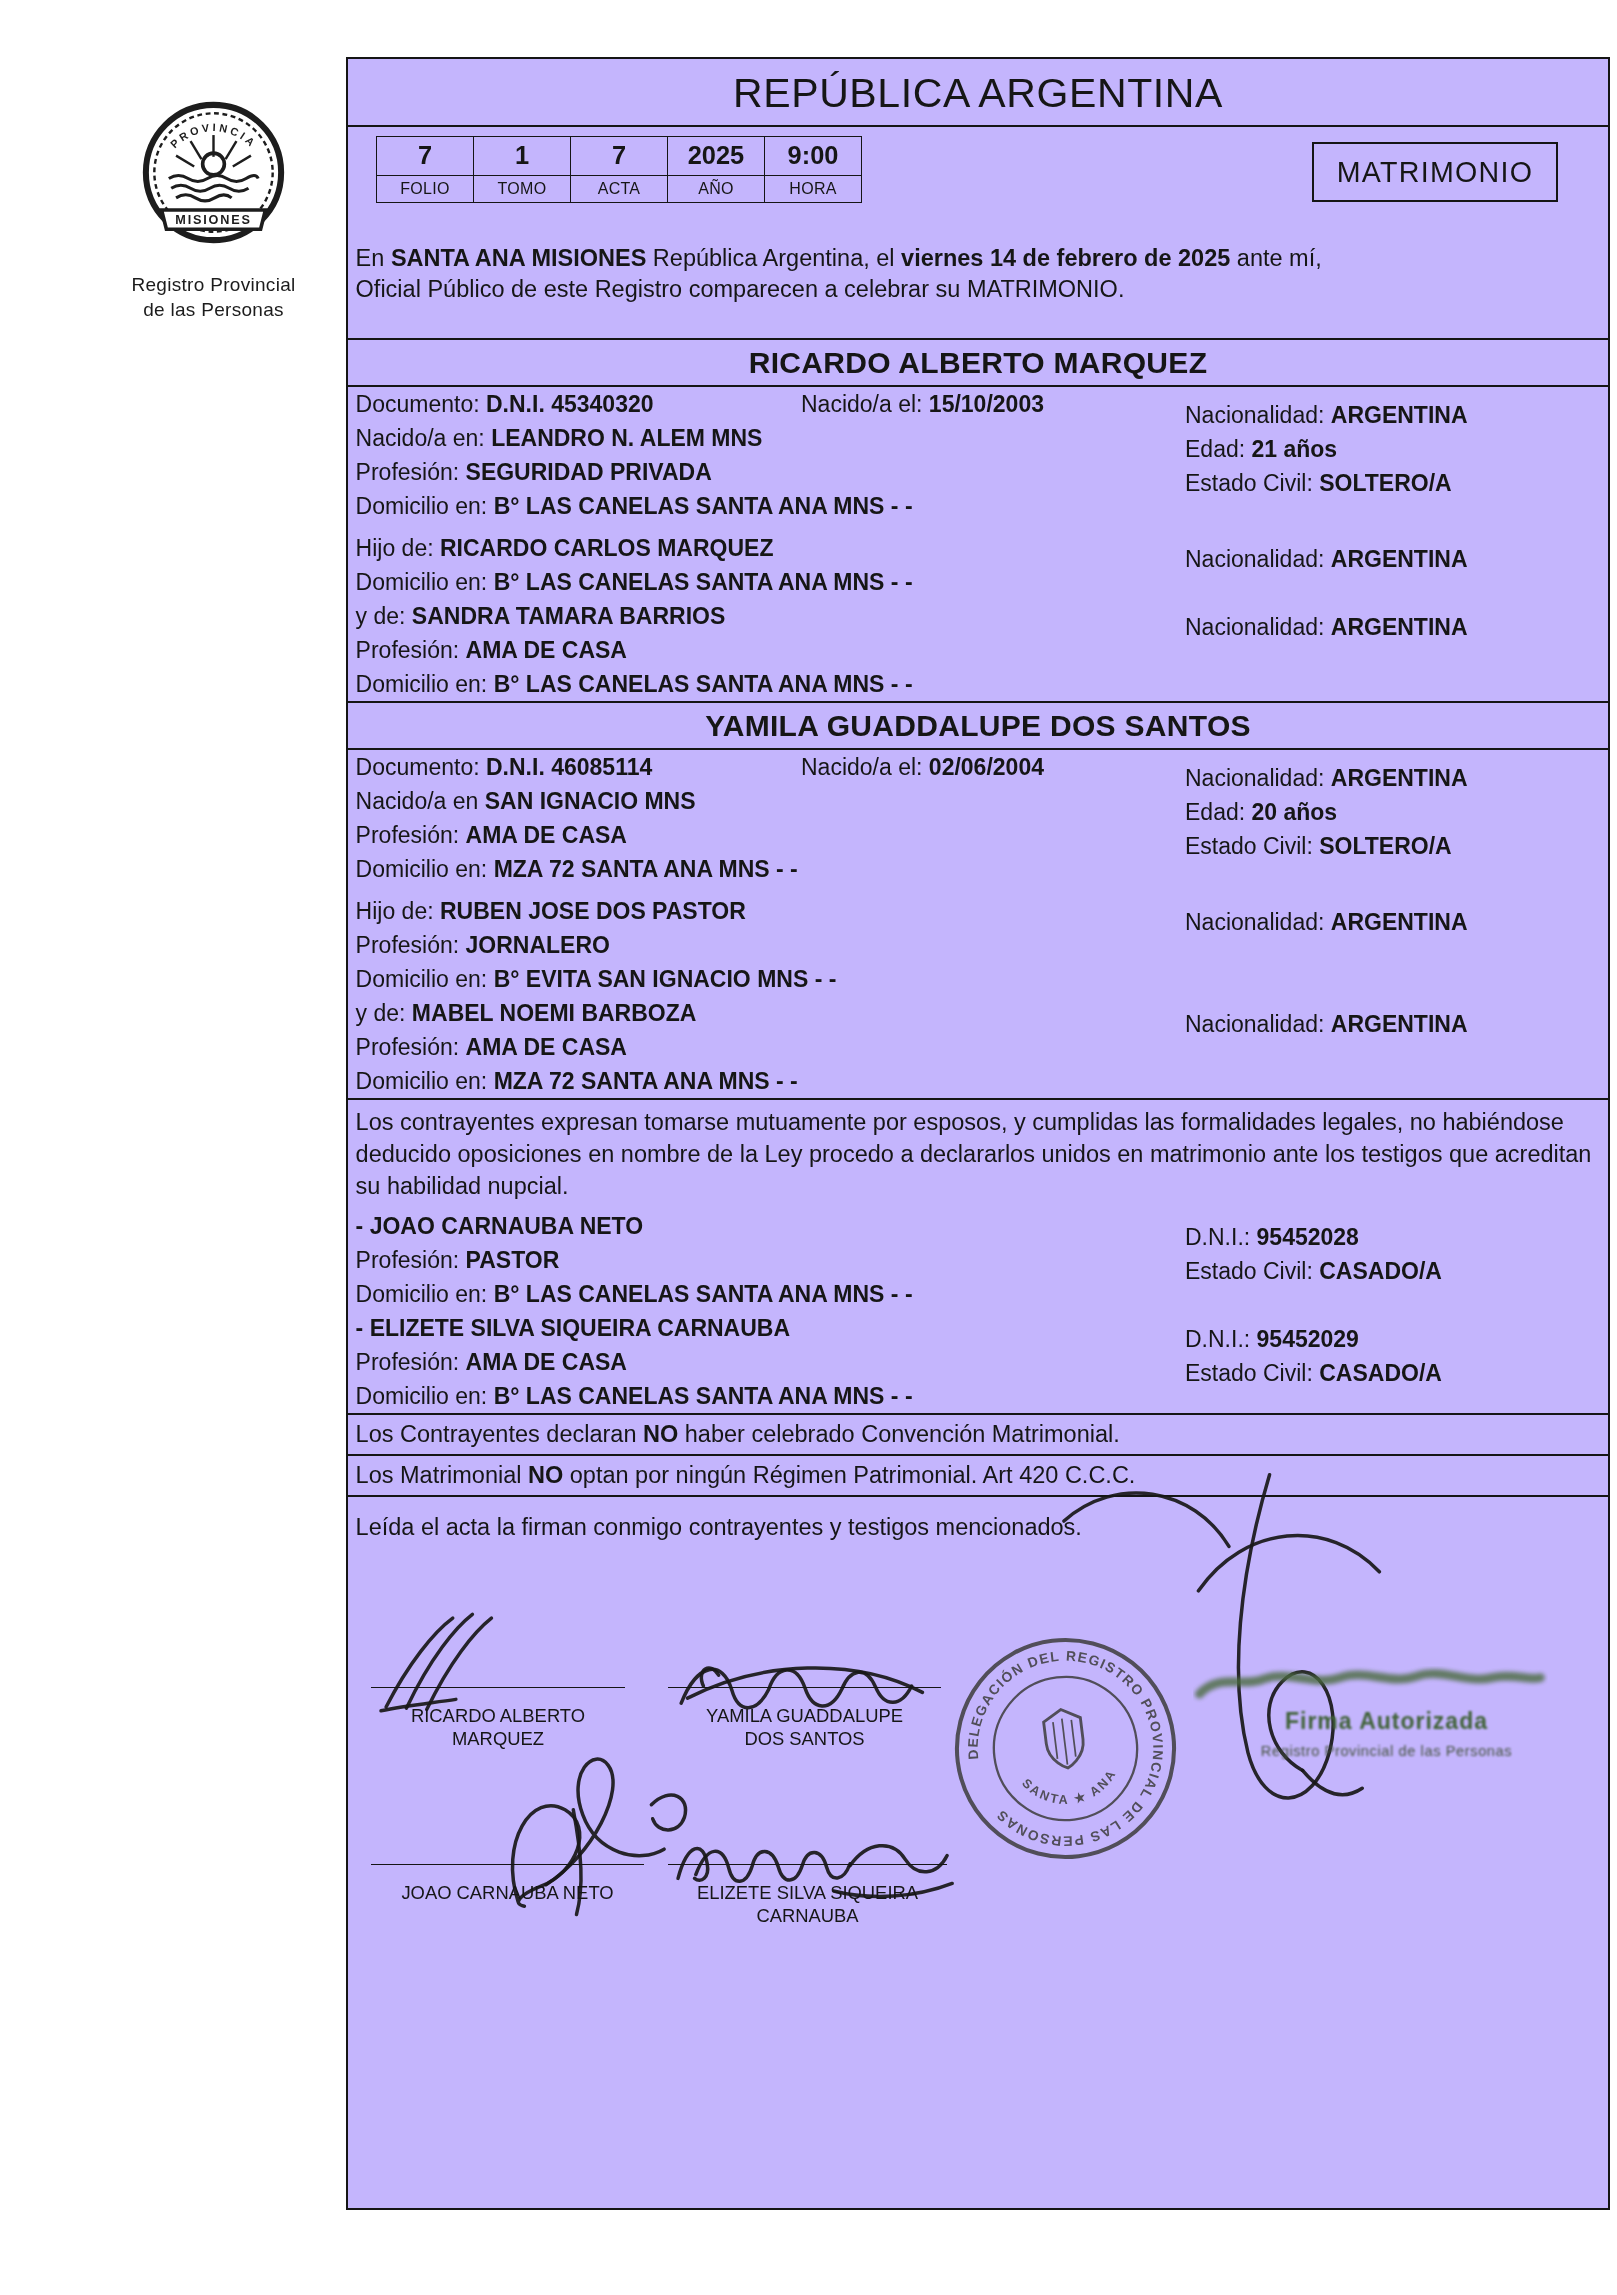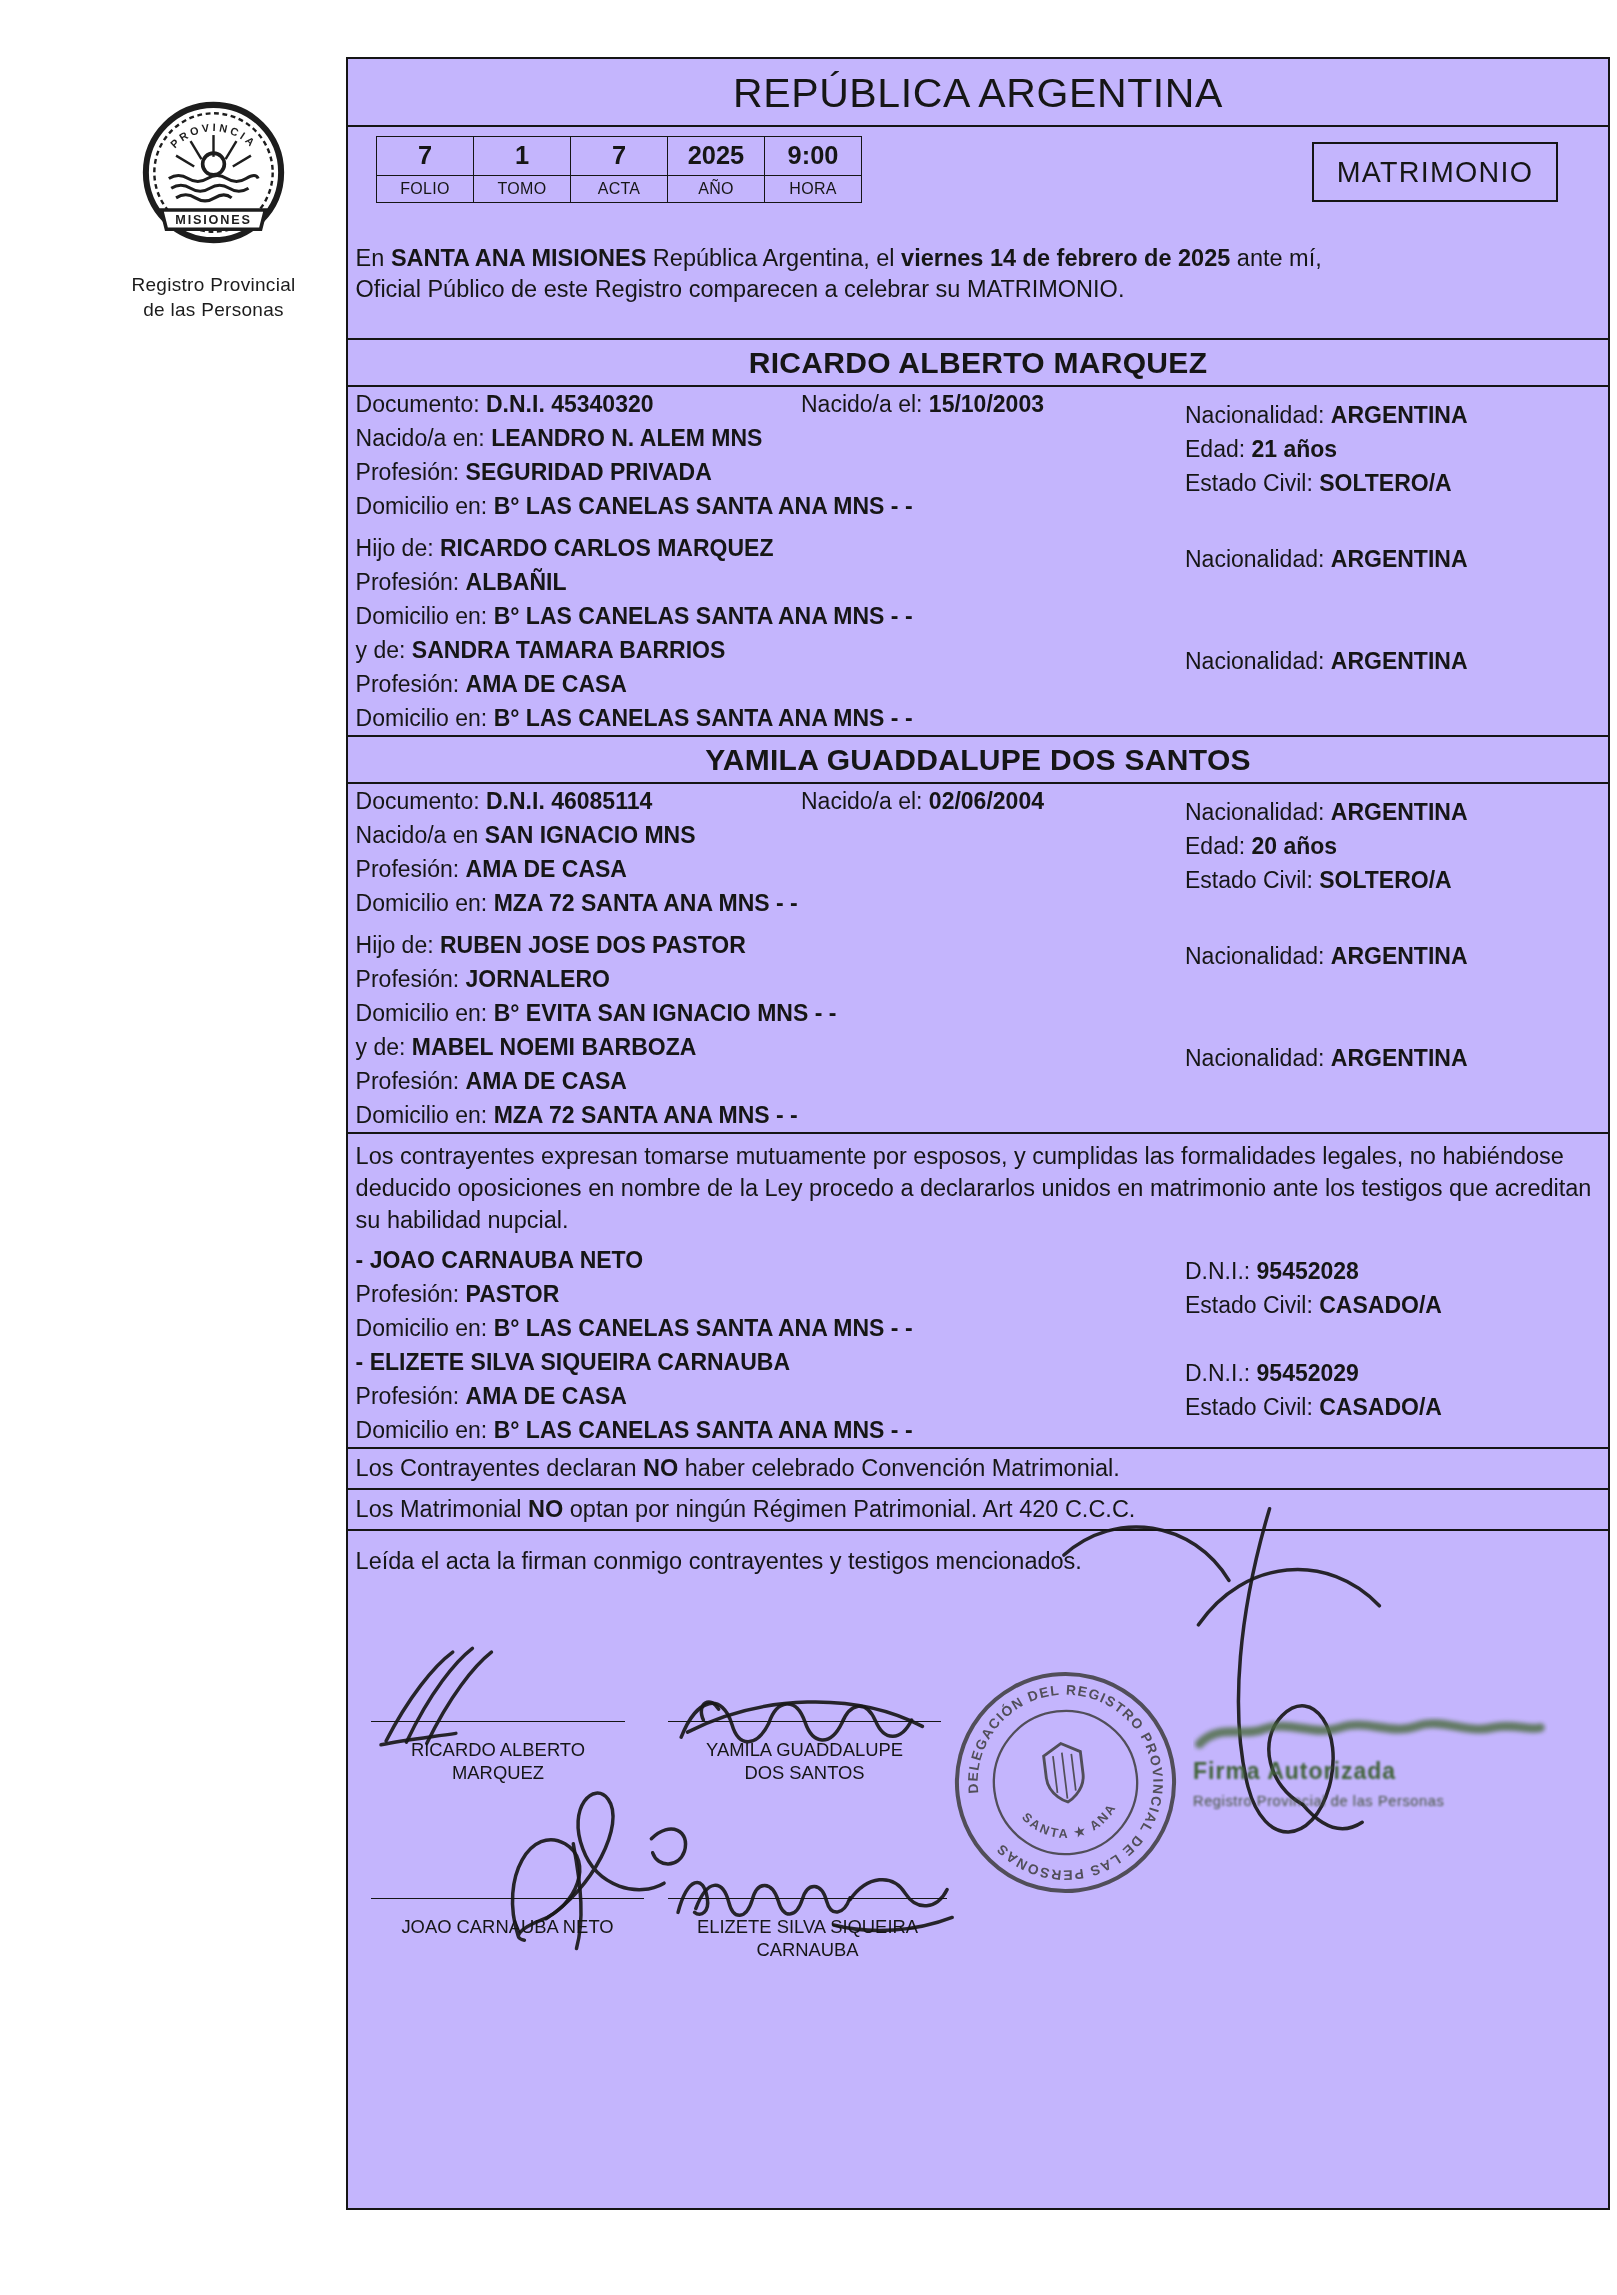--- a/index.html
+++ b/index.html
@@ -56,21 +56,21 @@
 
   .cap { position:absolute; font-size:18.4px; line-height:23.5px; text-align:center; }
   .cap .tl { border-top:1.9px solid #151515; padding-top:16px; }
   .cap1 { left:23px;  top:131px; width:254px; }
   .cap2 { left:320px; top:131px; width:273px; }
   .cap3 { left:23px;  top:308px; width:273px; }
   .cap4 { left:320px; top:308px; width:279px; }
 
   .stamp { position:absolute; left:602px; top:77px; width:231px; height:231px; transform:rotate(-7deg); opacity:.85; }
 
-  .auth { position:absolute; left:845px; top:126px; width:387px; }
+  .auth { position:absolute; left:845px; top:110px; width:387px;text-align:center; }
   .auth-name svg { display:block; }
   .auth-name path { fill:none; stroke:#4a6b3e; stroke-width:14; stroke-linecap:round; filter:blur(3px); opacity:.8; }
   .auth-label { font-size:23px; font-weight:bold; color:#3f6137; letter-spacing:1px; filter:blur(0.8px); margin-top:1.3px; }
   .auth-sub   { font-size:14.6px; color:#44523f; filter:blur(0.8px); margin-top:7.6px; letter-spacing:0.6px; }
 </style>
 </head>
 <body>
 
 <div class="logo">
   <svg width="157" height="157" viewBox="0 0 130 130">
@@ -146,23 +146,20 @@
   </div>
   <div class="row">
     <span>Domicilio en:</span> <span class="b">B° LAS CANELAS SANTA ANA MNS - -</span>
   </div>
   <div class="gap"></div>
   <div class="row">
     <span>Hijo de:</span> <span class="b">RICARDO CARLOS MARQUEZ</span>
     <span class="right"><span>Nacionalidad:</span> <span class="b">ARGENTINA</span></span>
   </div>
   <div class="row">
-    <span>Profesión:</span> <span class="b">ALBAÑIL</span>
-  </div>
-  <div class="row">
     <span>Domicilio en:</span> <span class="b">B° LAS CANELAS SANTA ANA MNS - -</span>
   </div>
   <div class="row">
     <span>y de:</span> <span class="b">SANDRA TAMARA BARRIOS</span>
     <span class="right"><span>Nacionalidad:</span> <span class="b">ARGENTINA</span></span>
   </div>
   <div class="row">
     <span>Profesión:</span> <span class="b">AMA DE CASA</span>
   </div>
   <div class="row">

